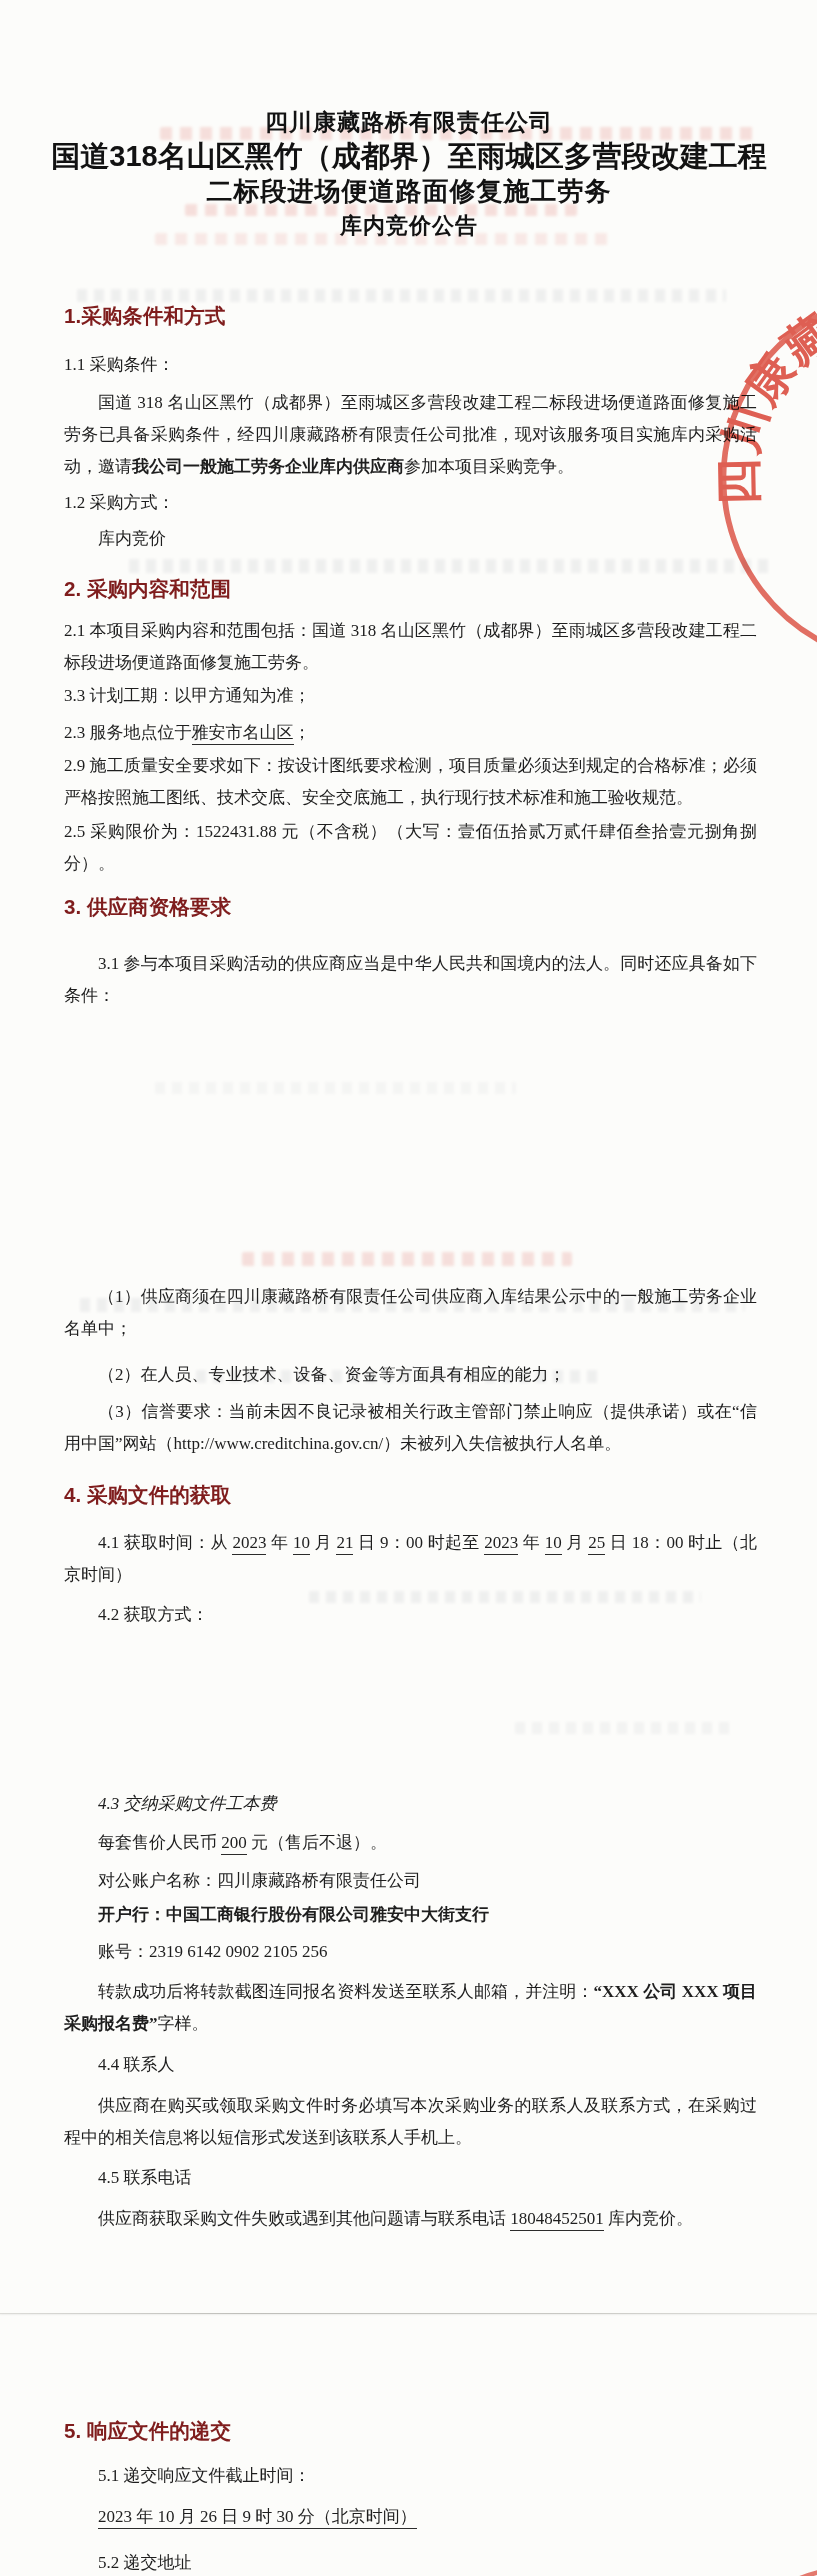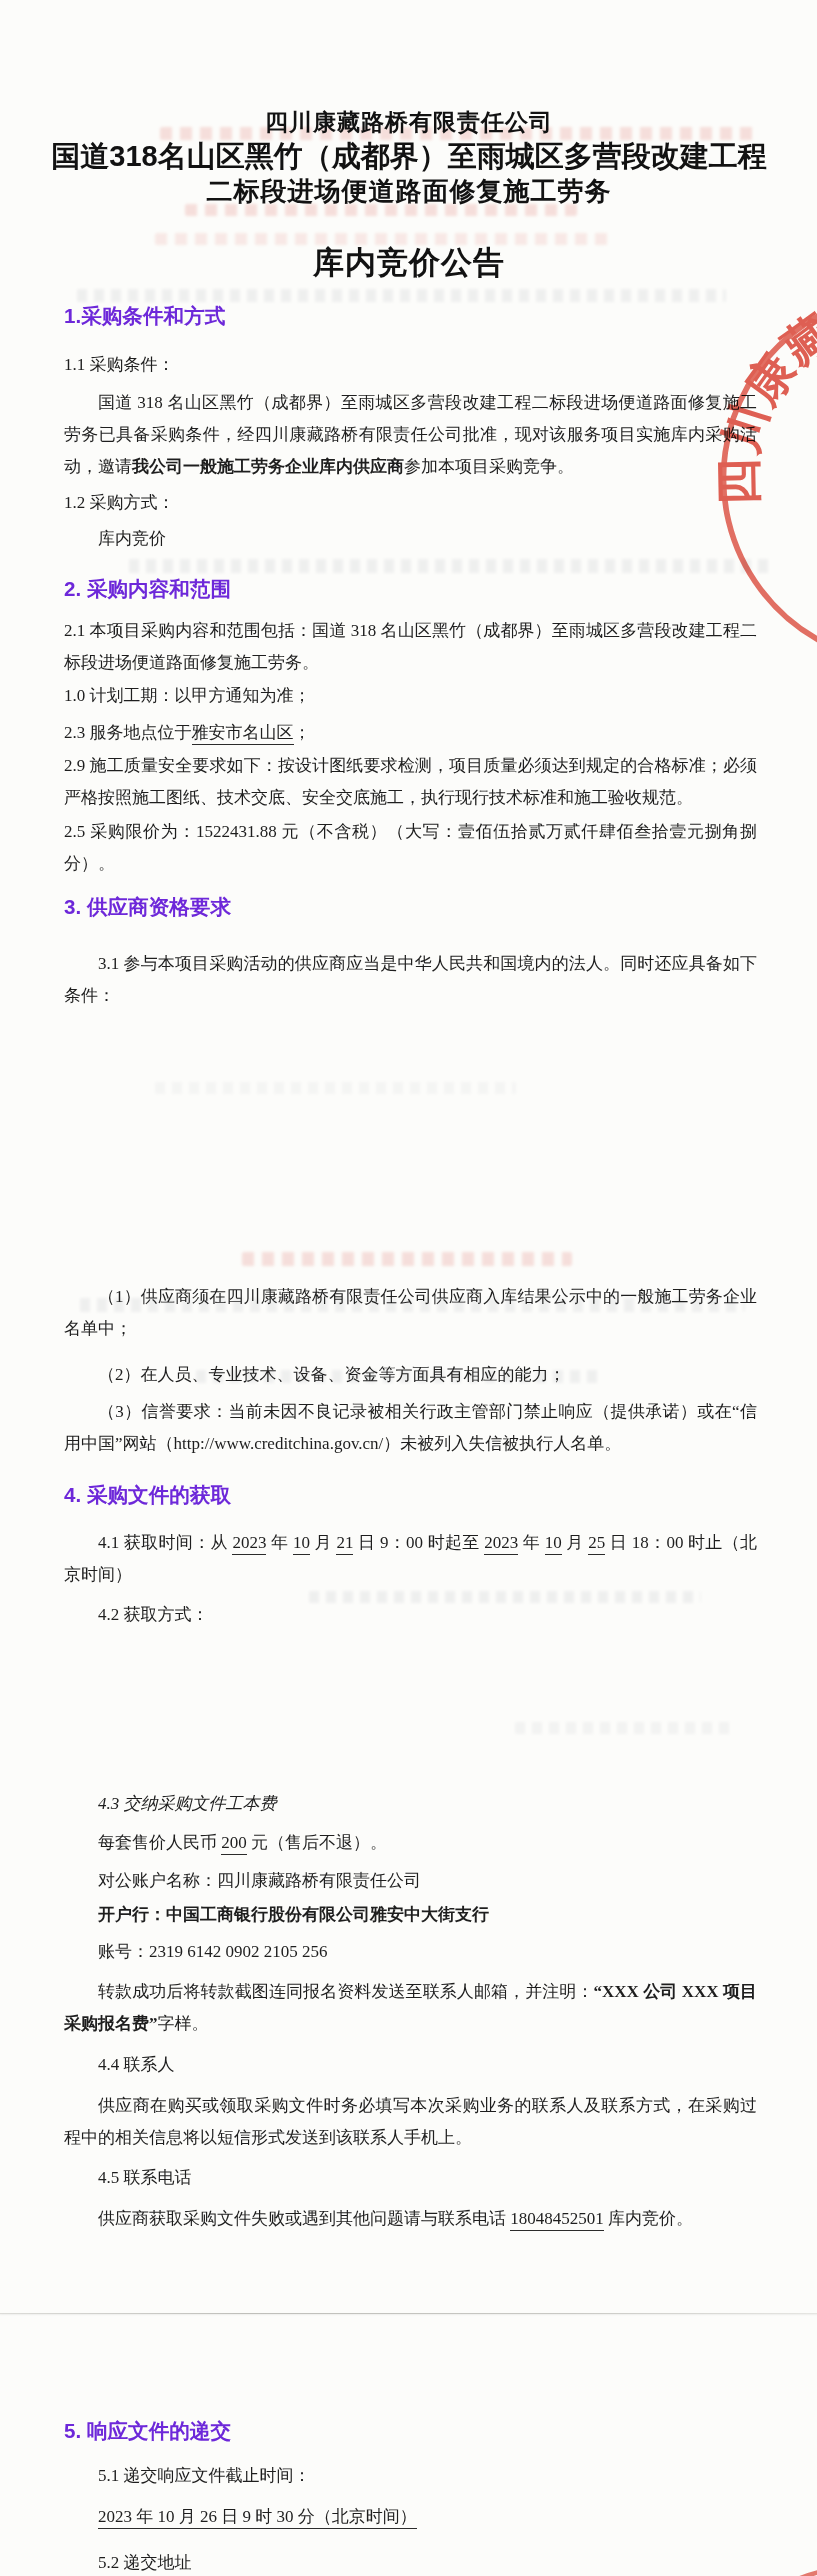--- a/index.html
+++ b/index.html
@@ -5,21 +5,21 @@
   html,body{margin:0;padding:0;background:#e9e9e7;}
   #page{
     position:relative;width:818px;height:3470px;margin:0 auto;
     background:#fcfcfa;overflow:hidden;
     font-family:"Liberation Serif","DejaVu Serif",serif;color:#1e1e1e;
   }
   .blk{position:absolute;z-index:2;}
   .c{left:0;width:818px;text-align:center;}
   .t{font-family:"Liberation Sans","DejaVu Sans",sans-serif;font-weight:bold;color:#121212;letter-spacing:1px;}
   .h{left:64px;font-size:20.6px;line-height:25px;font-weight:bold;
-     font-family:"Liberation Sans","DejaVu Sans",sans-serif;color:#6d28d9;}
+     font-family:"Liberation Sans","DejaVu Sans",sans-serif;color:#7f1d1d;}
   .p{font-size:17px;line-height:32px;}
   .w{left:64px;width:693px;text-align:justify;}
   .i{text-indent:34px;}
   .x{left:98px;}
   .b{font-weight:bold;}
   .u{border-bottom:1.5px solid #2b2b2b;padding-bottom:1.5px;}
   .ghost{position:absolute;z-index:1;filter:blur(1.5px);border-radius:2.1px;}
   .ghost.gray{background:repeating-linear-gradient(90deg,rgba(105,112,125,.55) 0 10.3px,rgba(105,112,125,0) 10.3px 17px);opacity:.16;}
   .ghost.red{background:repeating-linear-gradient(90deg,rgba(214,76,66,.6) 0 12.4px,rgba(214,76,66,0) 12.4px 20px);opacity:.28;}
   .pageline{position:absolute;left:0;width:818px;height:1px;z-index:1;
@@ -45,31 +45,31 @@
   <div class="ghost gray" style="left:80px;top:1298px;width:665px;height:14.4px;"></div>
   <div class="ghost gray" style="left:196px;top:1370px;width:407px;height:13.4px;"></div>
   <div class="ghost gray" style="left:309px;top:1591px;width:392px;height:12.4px;"></div>
   <div class="ghost gray" style="left:515px;top:1722px;width:216px;height:12.4px;opacity:.12;"></div>
 
   <div class="pageline" style="top:2313px;"></div>
 
   <div class="blk c t" style="top:107px;font-size:23px;">四川康藏路桥有限责任公司</div>
   <div class="blk c t" style="top:137px;font-size:29px;letter-spacing:0;">国道318名山区黑竹（成都界）至雨城区多营段改建工程</div>
   <div class="blk c t" style="top:174px;font-size:26px;">二标段进场便道路面修复施工劳务</div>
-  <div class="blk c t" style="top:211px;font-size:31px;margin-top:31px;">库内竞价公告</div>
+  <div class="blk c t" style="top:211px;font-size:22px;">库内竞价公告</div>
 
   <div class="blk h" style="top:303px;">1.采购条件和方式</div>
   <div class="blk p" style="left:64px;top:349px;">1.1 采购条件：</div>
   <div class="blk p w i" style="top:387px;"><span>国道 318 名山区黑竹（成都界）至雨城区多营段改建工程二标段进场便道路面修复施工劳务已具备采购条件，经四川康藏路桥有限责任公司批准，现对该服务项目实施库内采购活动，邀请</span><span class="b">我公司一般施工劳务企业库内供应商</span><span>参加本项目采购竞争。</span></div>
   <div class="blk p" style="left:64px;top:487px;">1.2 采购方式：</div>
   <div class="blk p x" style="top:523px;">库内竞价</div>
 
   <div class="blk h" style="top:576px;">2. 采购内容和范围</div>
   <div class="blk p w" style="top:615px;">2.1 本项目采购内容和范围包括：国道 318 名山区黑竹（成都界）至雨城区多营段改建工程二标段进场便道路面修复施工劳务。</div>
-  <div class="blk p" style="left:64px;top:680px;">1.0 计划工期：以甲方通知为准；</div>
+  <div class="blk p" style="left:64px;top:680px;">3.3 计划工期：以甲方通知为准；</div>
   <div class="blk p" style="left:64px;top:717px;"><span>2.3 服务地点位于</span><span class="u">雅安市名山区</span><span>；</span></div>
   <div class="blk p w" style="top:750px;">2.9 施工质量安全要求如下：按设计图纸要求检测，项目质量必须达到规定的合格标准；必须严格按照施工图纸、技术交底、安全交底施工，执行现行技术标准和施工验收规范。</div>
   <div class="blk p w" style="top:816px;">2.5 采购限价为：1522431.88 元（不含税）（大写：壹佰伍拾贰万贰仟肆佰叁拾壹元捌角捌分）。</div>
 
   <div class="blk h" style="top:894px;">3. 供应商资格要求</div>
   <div class="blk p w i" style="top:948px;">3.1 参与本项目采购活动的供应商应当是中华人民共和国境内的法人。同时还应具备如下条件：</div>
   <div class="blk p w i" style="top:1281px;">（1）供应商须在四川康藏路桥有限责任公司供应商入库结果公示中的一般施工劳务企业名单中；</div>
   <div class="blk p w i" style="top:1359px;">（2）在人员、专业技术、设备、资金等方面具有相应的能力；</div>
   <div class="blk p w i" style="top:1396px;">（3）信誉要求：当前未因不良记录被相关行政主管部门禁止响应（提供承诺）或在“信用中国”网站（http://www.creditchina.gov.cn/）未被列入失信被执行人名单。</div>
 

